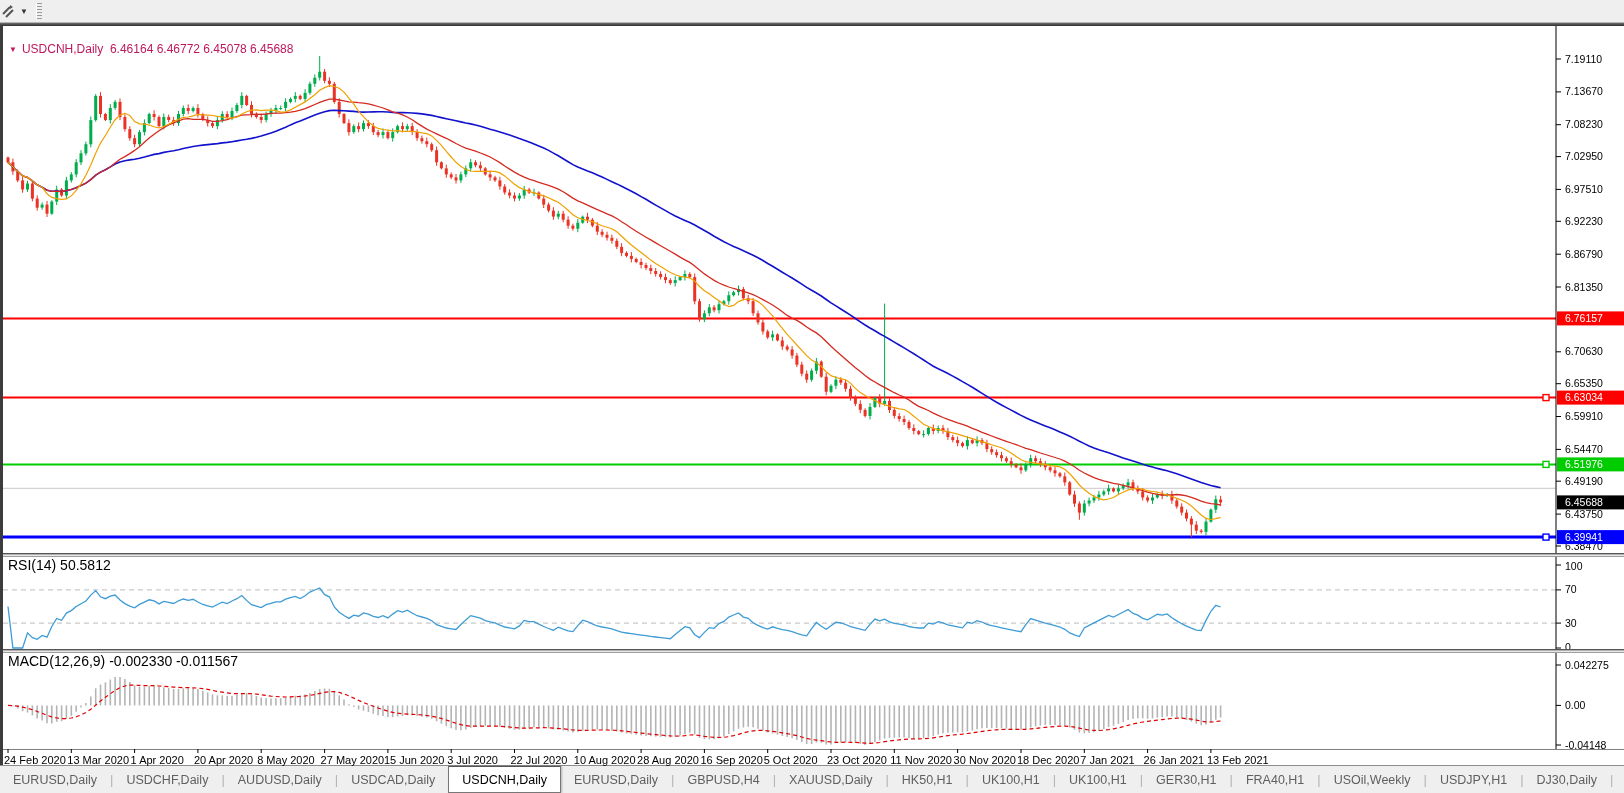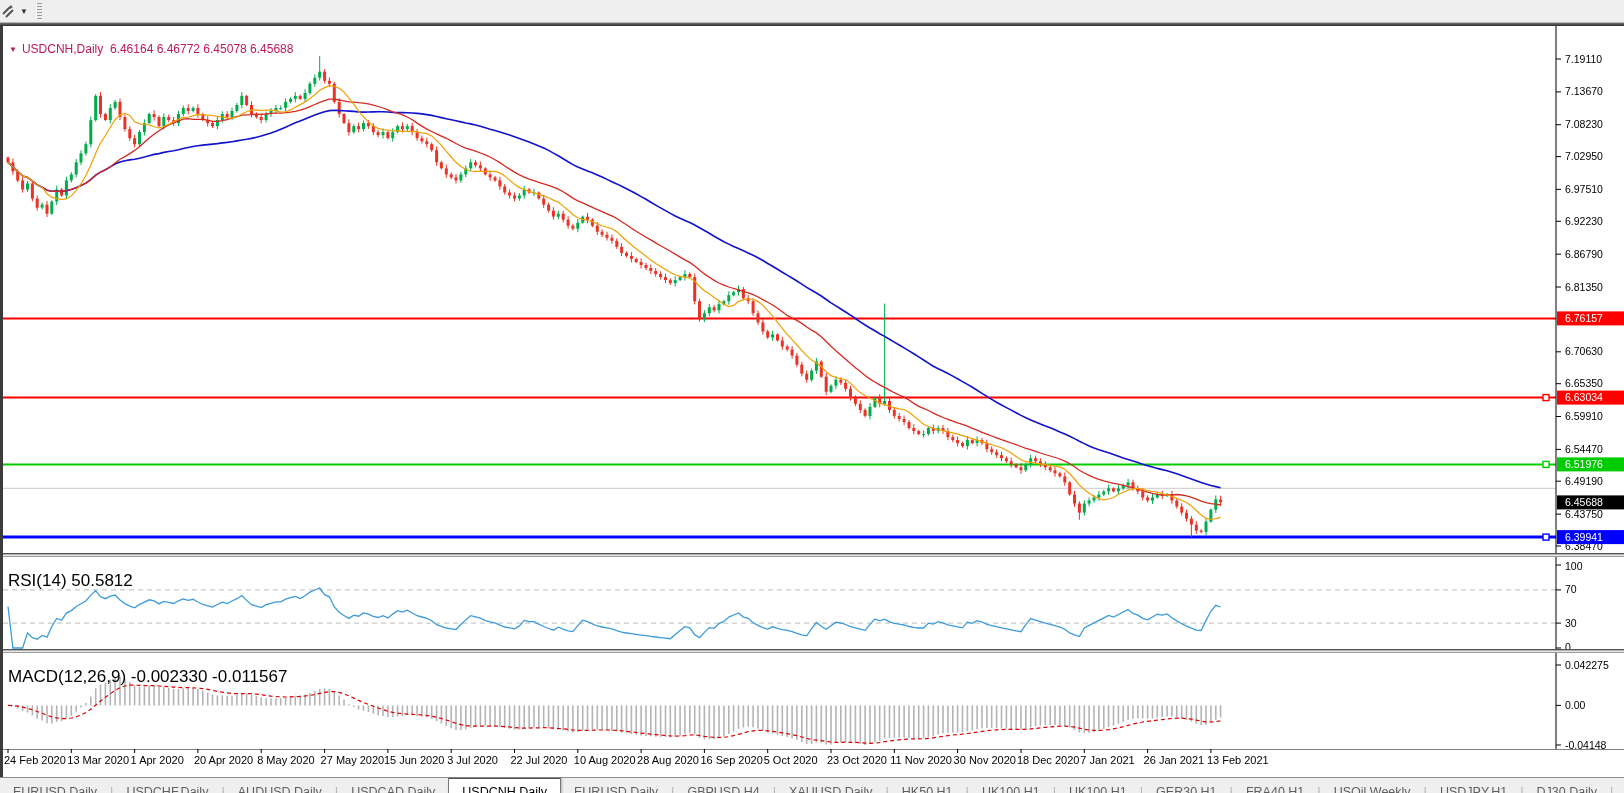--- a/index.html
+++ b/index.html
@@ -18,23 +18,23 @@
   
   .chart-window{border-left:3px solid #3c3c3c;}
   .panel{position:relative;background:#fff;overflow:hidden;}
   .panel svg{position:absolute;left:0;top:0;}
   #panel-main{height:527px;}
   #panel-rsi{height:92px;}
   #panel-macd{height:96px;}
   .splitter{height:3px;background:linear-gradient(#777,#fff 40%,#777);border-top:1px solid #555;height:3px;}
   .chart-title{position:absolute;left:6px;top:16px;z-index:5;font-size:12px;color:#be185d;}
   .chart-title .caret-sm{font-size:8px;margin-right:5px;vertical-align:1px;}
-  .ind-label{position:absolute;left:5px;top:14px;z-index:5;font-size:17px;color:#000;}
+  .ind-label{position:absolute;left:5px;top:0;z-index:5;font-size:14px;color:#000;}
   svg text{font-family:"Liberation Sans","DejaVu Sans",sans-serif;}
-  .date-axis{position:relative;height:28px;background:#fff;}
+  .date-axis{position:relative;height:16px;background:#fff;}
   .date-axis svg{position:absolute;left:0;top:0;}
   
   .tabs{height:27px;background:#efefef;border-top:1px solid #8c8c8c;display:flex;align-items:stretch;
     font-size:12.5px;color:#5f5f5f;}
   .tab{display:flex;align-items:center;padding:0 13px;cursor:default;white-space:nowrap;}
   .tab.active{background:#fff;color:#000;border:1px solid #777;border-top:1px solid #555;margin-top:0;
     box-shadow:1px 0 2px rgba(0,0,0,.25);}
   .tab-divider{display:flex;align-items:center;color:#b4b4b4;font-size:13px;}
   .tabs-spacer{flex:1;}
 </style>

